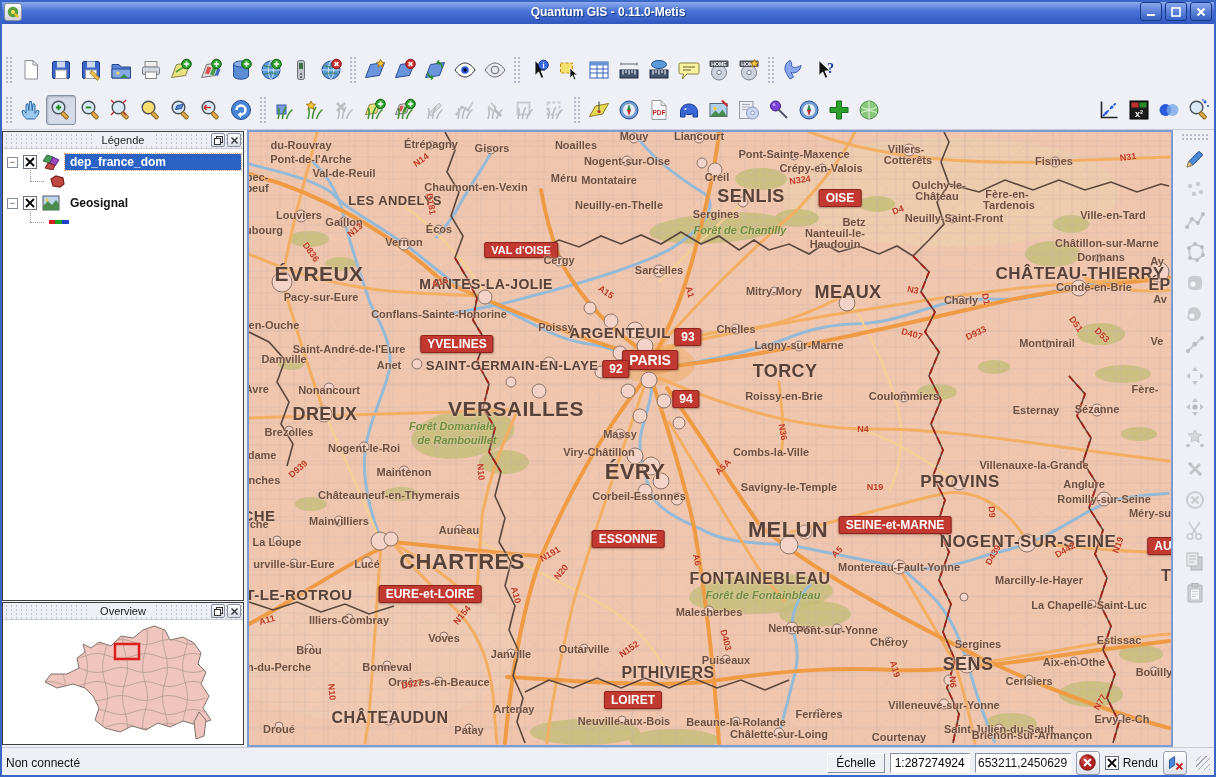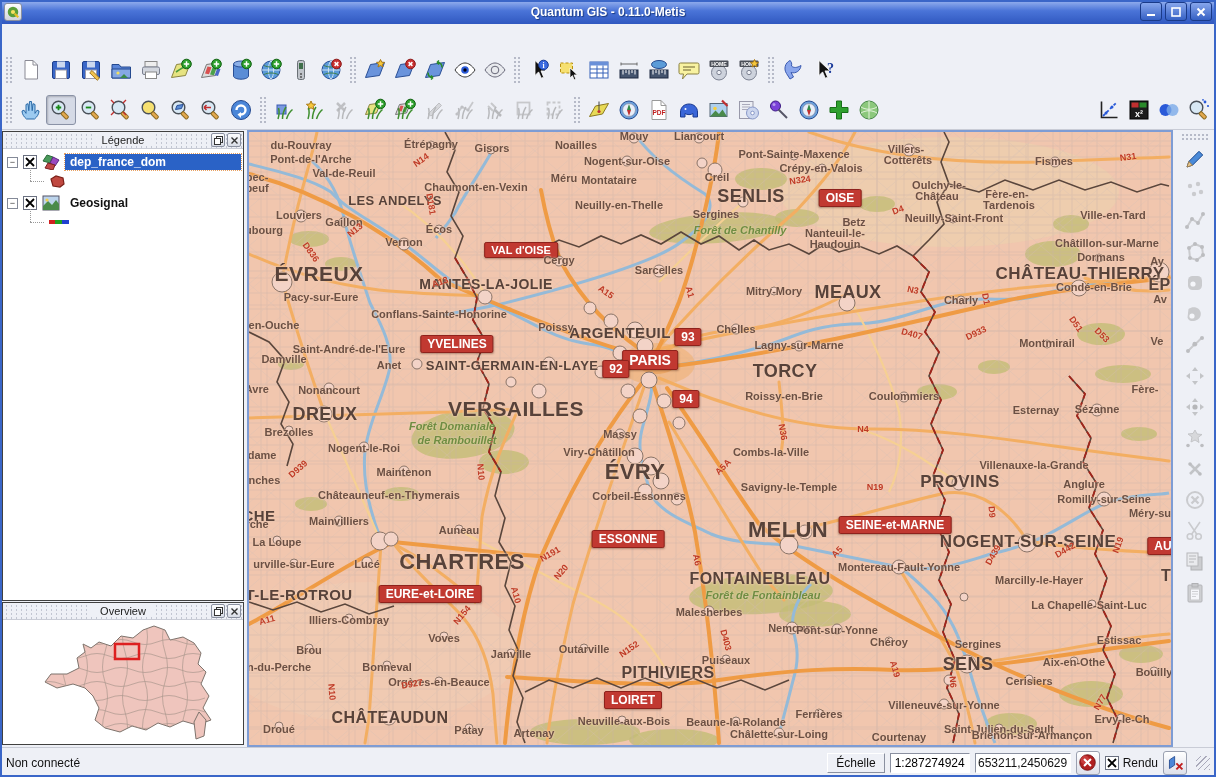--- a/index.html
+++ b/index.html
@@ -1018,21 +1018,21 @@
           <div class="ml ml-town" style="left: 262px; top: 522px;">Janville</div>
           <div class="ml ml-town" style="left: 335px; top: 517px;">Outarville</div>
           <div class="ml ml-town" style="left: 825px; top: 530px;">Aix-en-Othe</div>
           <div class="ml ml-town" style="left: 30px; top: 535px;">n-du-Perche</div>
           <div class="ml ml-town" style="left: 138px; top: 535px;">Bonneval</div>
           <div class="ml ml-town" style="left: 477px; top: 528px;">Puiseaux</div>
           <div class="ml ml-town" style="left: 190px; top: 550px;">Orgères-en-Beauce</div>
           <div class="ml ml-town" style="left: 905px; top: 540px;">Bouilly</div>
           <div class="ml ml-town" style="left: 780px; top: 549px;">Cerisiers</div>
           <div class="ml ml-town" style="left: 695px; top: 573px;">Villeneuve-sur-Yonne</div>
-          <div class="ml ml-town" style="left: 285px; top: 577px; margin-top: 24px;">Artenay</div>
+          <div class="ml ml-town" style="left: 265px; top: 577px;">Artenay</div>
           <div class="ml ml-town" style="left: 375px; top: 589px;">Neuville-aux-Bois</div>
           <div class="ml ml-town" style="left: 487px; top: 590px;">Beaune-la-Rolande</div>
           <div class="ml ml-town" style="left: 570px; top: 582px;">Ferrières</div>
           <div class="ml ml-town" style="left: 530px; top: 602px;">Châlette-sur-Loing</div>
           <div class="ml ml-town" style="left: 873px; top: 587px;">Ervy-le-Ch</div>
           <div class="ml ml-town" style="left: 750px; top: 597px;">Saint-Julien-du-Sault</div>
           <div class="ml ml-town" style="left: 650px; top: 605px;">Courtenay</div>
           <div class="ml ml-town" style="left: 220px; top: 598px;">Patay</div>
           <div class="ml ml-town" style="left: 30px; top: 597px;">Droué</div>
           <div class="ml ml-town" style="left: 586px; top: 101px;">Nanteuil-le-</div>

